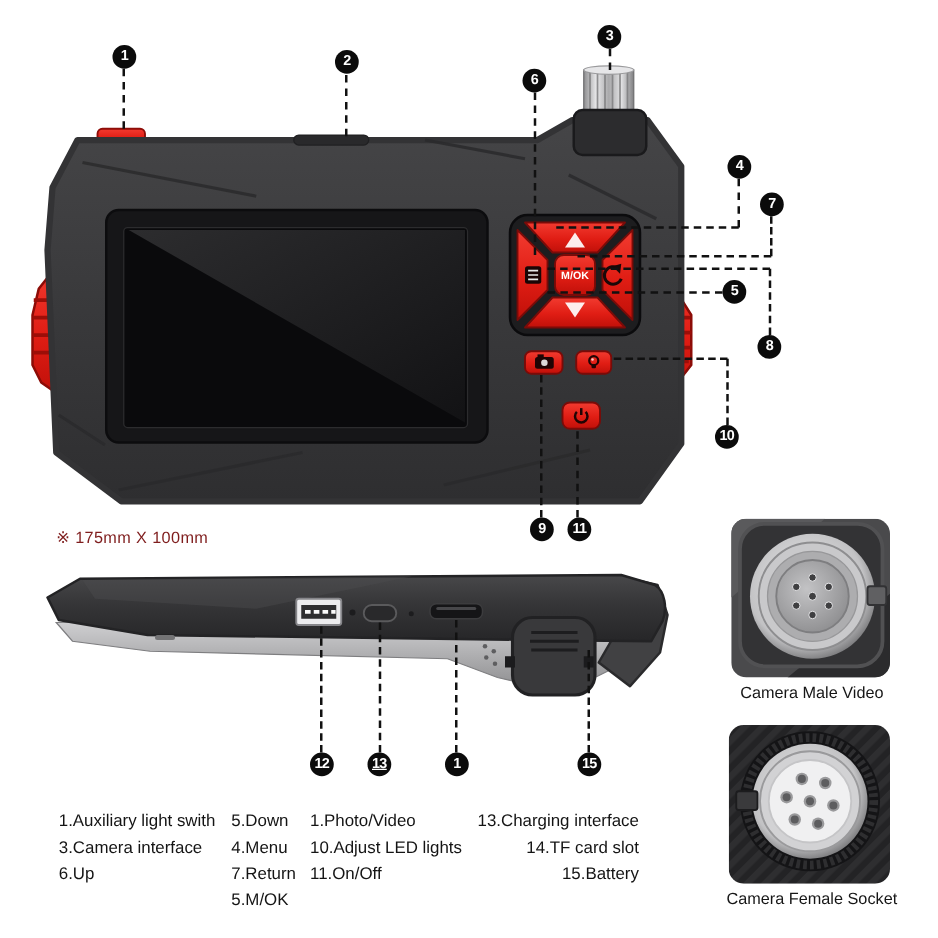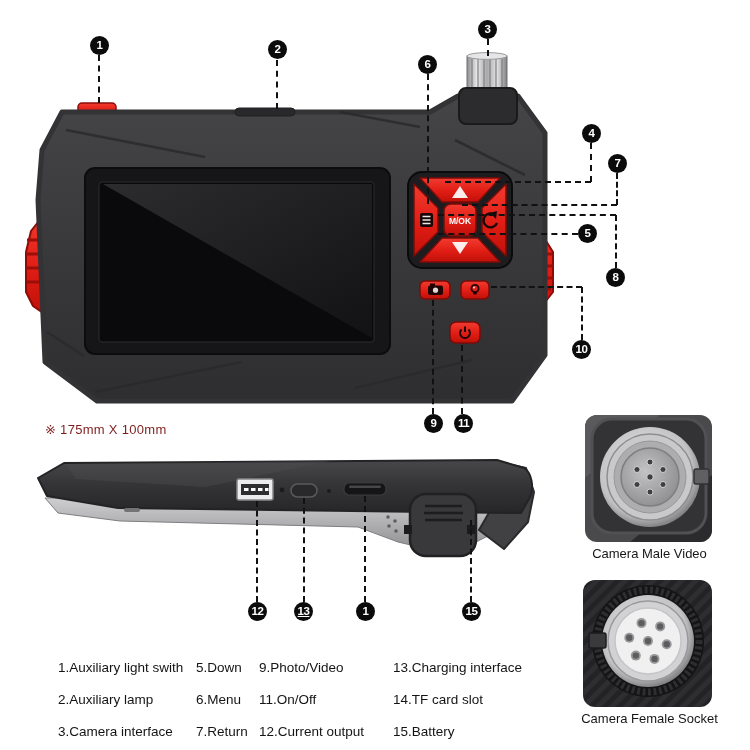--- a/index.html
+++ b/index.html
@@ -8,22 +8,22 @@
   #art{position:absolute;left:0;top:0;z-index:1;}
   .callout{position:absolute;width:19px;height:19px;border-radius:50%;background:#0b0b0b;color:#fff;
            font-size:11.5px;font-weight:bold;text-align:center;line-height:19px;z-index:6;letter-spacing:-.5px;}
   .dash-v{position:absolute;width:0;border-left:2px dashed #111;z-index:5;}
   .dash-h{position:absolute;height:0;border-top:2px dashed #111;z-index:5;}
   .note{position:absolute;left:45px;top:422px;font-size:13px;color:#7f1d1d;z-index:4;letter-spacing:.3px;}
   .sock-label{position:absolute;font-size:13px;font-weight:500;color:#161616;text-align:center;z-index:4;}
   #male-label{left:577px;top:546px;width:145px;}
   #female-label{left:572px;top:711px;width:155px;}
   .legend{position:absolute;top:646px;z-index:4;color:#141414;}
-  .legend p{margin:11px;font-size:13.5px;line-height:21px;white-space:nowrap;}
-  #col1{left:47px;} #col2{left:185px;} #col3{left:248px;} #col4{left:382px;}
+  .legend p{margin:0;font-size:13.5px;line-height:21px;white-space:nowrap;}
+  #col1{left:47px;} #col2{left:185px;} #col3{left:248px;} #col4{left:382px;text-align:right;}
 </style>
 </head>
 <body>
 
 <div id="canvas">
 
 <svg id="art" width="750" height="750" viewBox="0 0 750 750">
   <defs>
     <linearGradient id="bodyGrad" x1="0" y1="0" x2="0" y2="1">
       <stop offset="0" stop-color="#454547"></stop>
@@ -280,34 +280,33 @@
 <div class="callout" style="left:294px;top:602px;text-decoration:underline;">13</div>
 <div class="callout" style="left:356px;top:602px;">1</div>
 <div class="callout" style="left:462px;top:602px;">15</div>
 
 <div class="note">※ 175mm X 100mm</div>
 <div class="sock-label" id="male-label">Camera Male Video</div>
 <div class="sock-label" id="female-label">Camera Female Socket</div>
 
 <div class="legend" id="col1">
   <p>1.Auxiliary light swith</p>
-  <p>2.Auxiliary lamp</p>
   <p>3.Camera interface</p>
   <p>6.Up</p>
 </div>
 <div class="legend" id="col2">
   <p>5.Down</p>
-  <p>6.Menu</p>
+  <p>4.Menu</p>
   <p>7.Return</p>
   <p>5.M/OK</p>
 </div>
 <div class="legend" id="col3">
-  <p>9.Photo/Video</p>
+  <p>1.Photo/Video</p>
+  <p>10.Adjust LED lights</p>
   <p>11.On/Off</p>
-  <p>12.Current output</p>
 </div>
 <div class="legend" id="col4">
   <p>13.Charging interface</p>
   <p>14.TF card slot</p>
   <p>15.Battery</p>
 </div>
 
 </div>
 
 </body></html>

